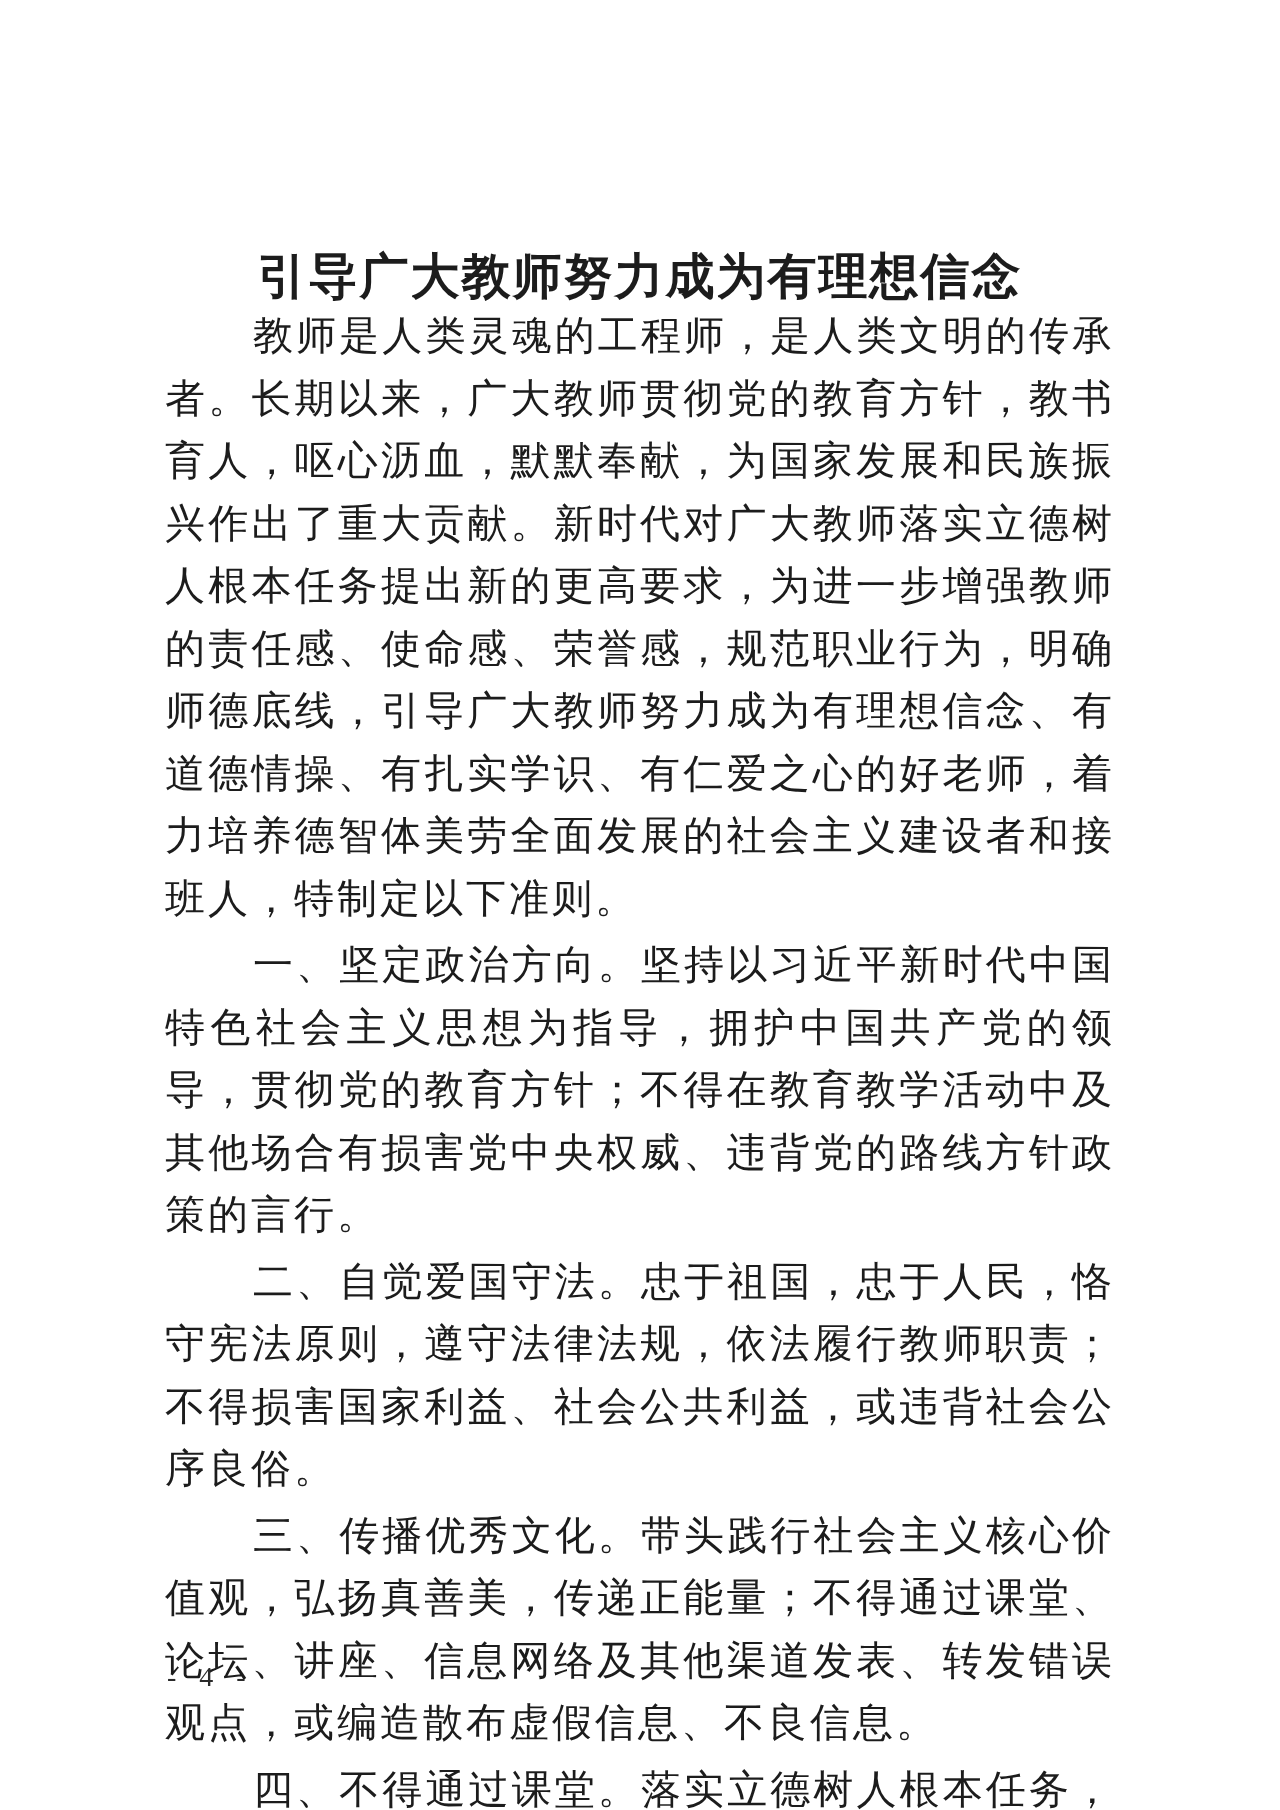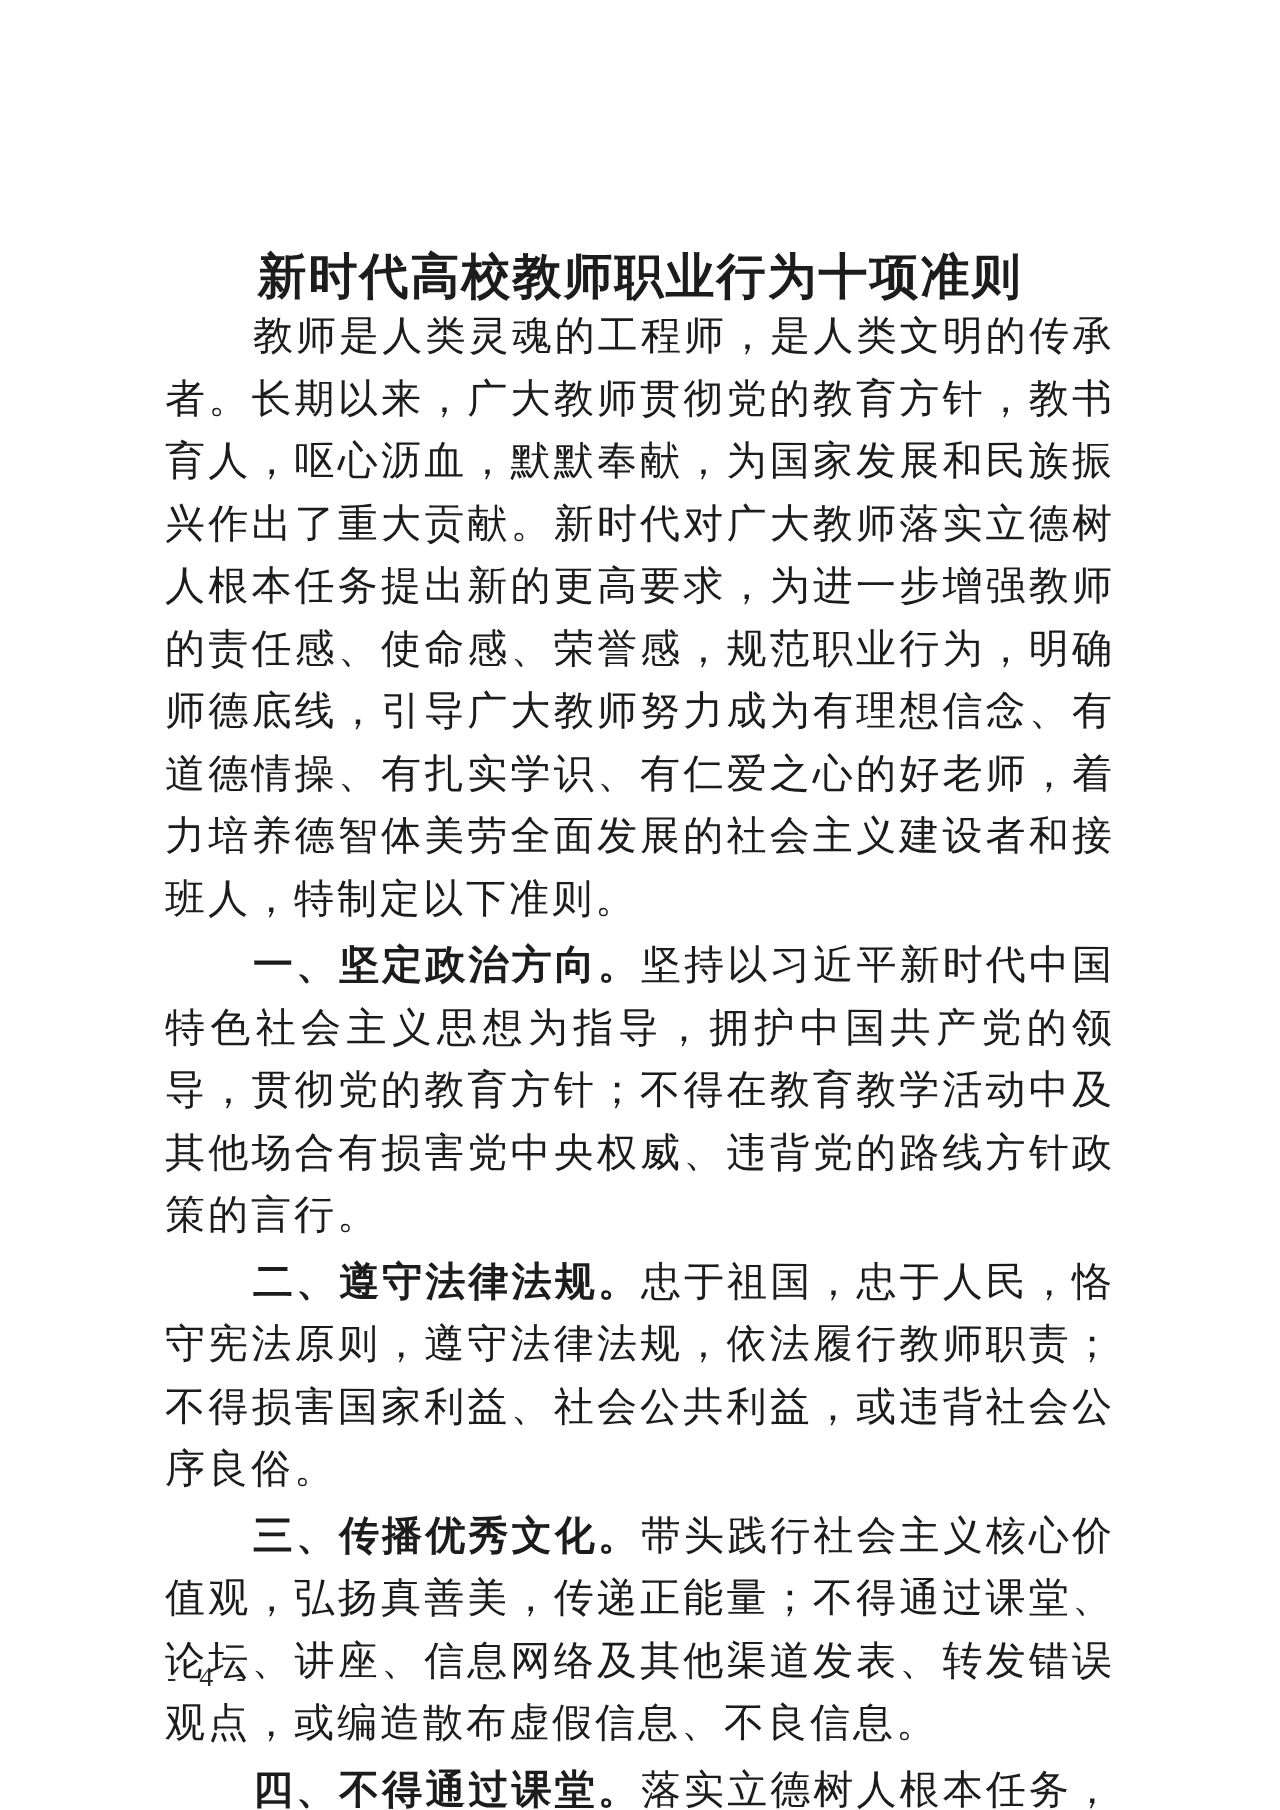--- a/index.html
+++ b/index.html
@@ -38,39 +38,39 @@
     letter-spacing: 3px;
     text-align: justify;
     text-justify: inter-character;
   }
   .para {
     margin: 4px;
     padding: 0;
     text-indent: 88px;
   }
   .para-heading {
-    font-weight: 700;
+    font-weight: 400;
   }
   .page-number {
     position: absolute;
     top: 1661px;
     left: 167px;
     font-size: 28px;
     letter-spacing: 8px;
     color: #2a2a2a;
   }
 </style>
 </head>
 <body>
 
 <div class="page">
-  <h1 class="doc-title">新时代高校教师职业行为十项准则</h1>
+  <h1 class="doc-title">引导广大教师努力成为有理想信念</h1>
 
   <div class="doc-body">
       <p class="para"><span>教师是人类灵魂的工程师，是人类文明的传承者。长期以来，广大教师贯彻党的教育方针，教书育人，呕心沥血，默默奉献，为国家发展和民族振兴作出了重大贡献。新时代对广大教师落实立德树人根本任务提出新的更高要求，为进一步增强教师的责任感、使命感、荣誉感，规范职业行为，明确师德底线，引导广大教师努力成为有理想信念、有道德情操、有扎实学识、有仁爱之心的好老师，着力培养德智体美劳全面发展的社会主义建设者和接班人，特制定以下准则。</span></p>
       <p class="para"><b class="para-heading">一、坚定政治方向。</b><span>坚持以习近平新时代中国特色社会主义思想为指导，拥护中国共产党的领导，贯彻党的教育方针；不得在教育教学活动中及其他场合有损害党中央权威、违背党的路线方针政策的言行。</span></p>
-      <p class="para"><b class="para-heading">二、遵守法律法规。</b><span>忠于祖国，忠于人民，恪守宪法原则，遵守法律法规，依法履行教师职责；不得损害国家利益、社会公共利益，或违背社会公序良俗。</span></p>
+      <p class="para"><b class="para-heading">二、自觉爱国守法。</b><span>忠于祖国，忠于人民，恪守宪法原则，遵守法律法规，依法履行教师职责；不得损害国家利益、社会公共利益，或违背社会公序良俗。</span></p>
       <p class="para"><b class="para-heading">三、传播优秀文化。</b><span>带头践行社会主义核心价值观，弘扬真善美，传递正能量；不得通过课堂、论坛、讲座、信息网络及其他渠道发表、转发错误观点，或编造散布虚假信息、不良信息。</span></p>
       <p class="para"><b class="para-heading">四、不得通过课堂。</b><span>落实立德树人根本任务，遵循教育规律和学生成长规律，因材施教，教学相长；不得违反教学纪律，</span></p>
     </div>
 
   <div class="page-number">- 4 -</div>
 </div>
 
 </body></html>

